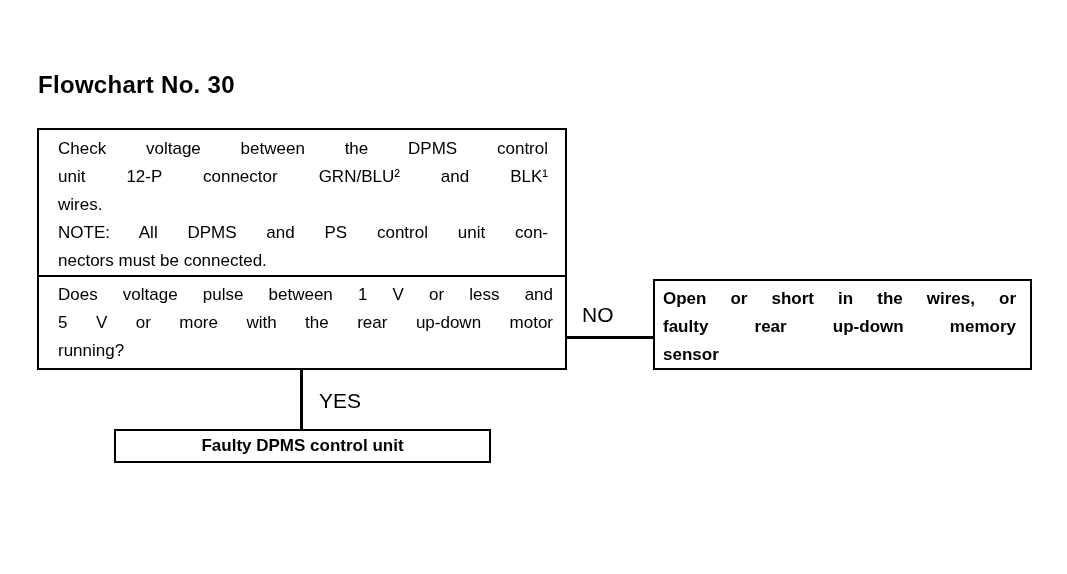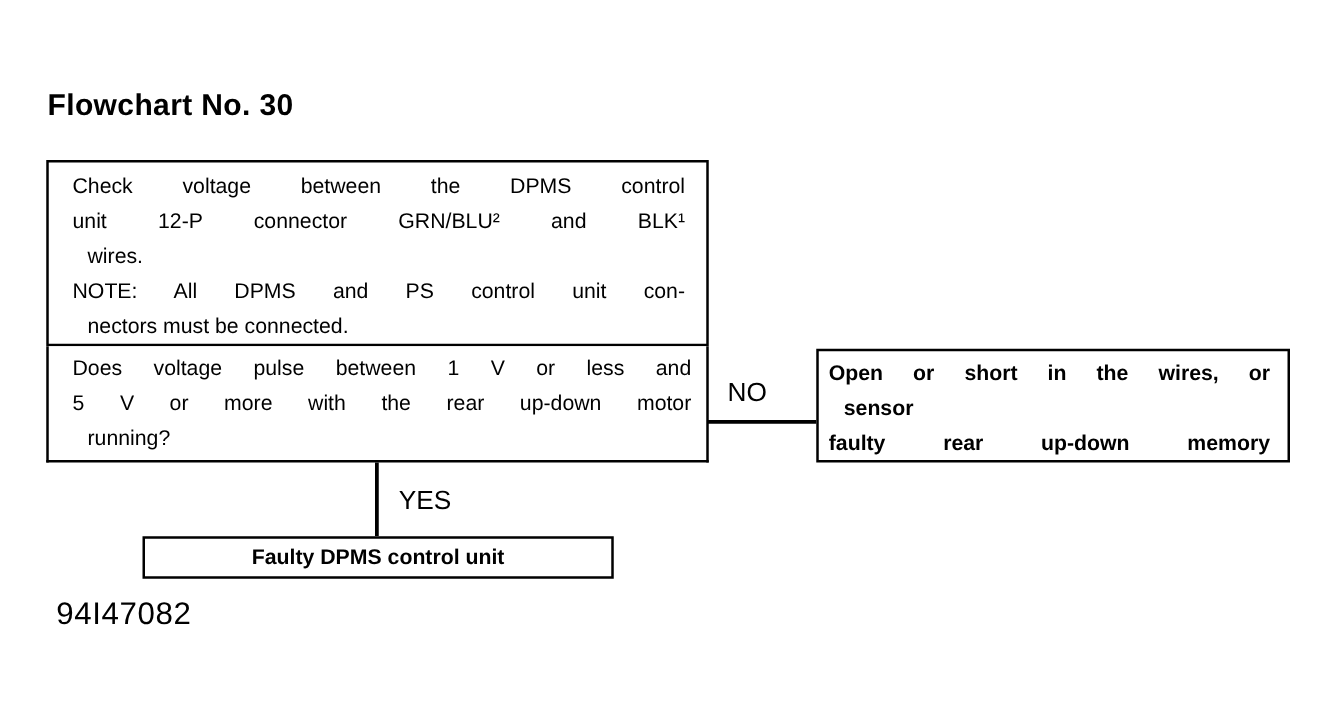--- a/index.html
+++ b/index.html
@@ -48,21 +48,21 @@
   }
   .box-yes-result {
     left: 114px; top: 429px;
     width: 377px; height: 34px;
     font-weight: bold;
     text-align: center;
     line-height: 30px;
   }
   .line { display: block; }
   .line.j { text-align: justify; text-align-last: justify; }
-  .line.l { text-align: center; text-align-last: left; margin-left: 12px; }
+  .line.l { text-align: center; text-align-last: left; }
   .connector { position: absolute; background: #000000; }
   .no-line  { left: 566px; top: 336px; width: 88px; height: 3px; }
   .yes-line { left: 300px; top: 370px; width: 3px; height: 59px; }
   .branch-label {
     position: absolute;
     font-size: 21px;
     color: #000000;
   }
   .no-label  { left: 582px; top: 303px; width: 56px; text-align: left; }
   .yes-label { left: 319px; top: 389px; text-align: right; }
@@ -92,26 +92,25 @@
     <span class="line j">Does voltage pulse between 1 V or less and</span>
     <span class="line j">5 V or more with the rear up-down motor</span>
     <span class="line l">running?</span>
   </div>
 
   <div class="branch-label no-label">NO</div>
   <div class="connector no-line"></div>
 
   <div class="box box-no-result">
     <span class="line j">Open or short in the wires, or</span>
+    <span class="line j">faulty rear up-down memory</span>
     <span class="line l">sensor</span>
-    <span class="line j">faulty rear up-down memory</span>
   </div>
 
   <div class="connector yes-line"></div>
   <div class="branch-label yes-label">YES</div>
 
   <div class="box box-yes-result">
     <span>Faulty DPMS control unit</span>
   </div>
 
-  <div class="figure-id">94I47082</div>
 
 </div>
 
 </body></html>

